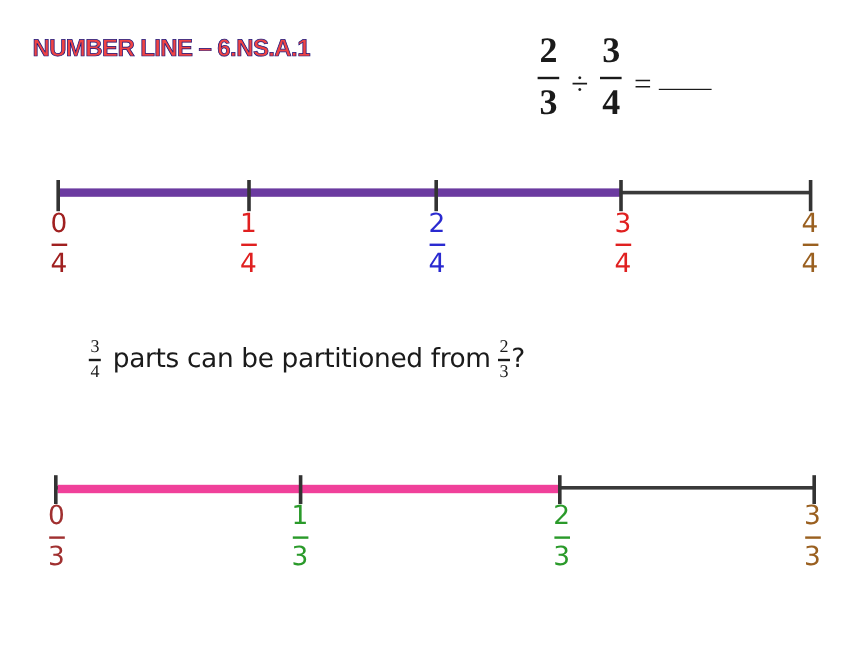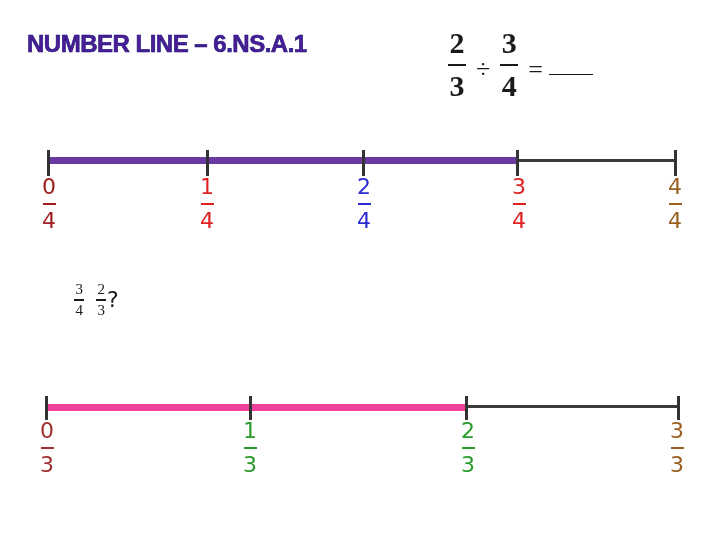--- a/index.html
+++ b/index.html
@@ -1,17 +1,17 @@
 <!DOCTYPE html>
 <html><head>
 <meta charset="utf-8">
 <style>
   html, body { margin:0; padding:0; }
   body { width:720px; height:540px; background:#ffffff; position:relative; overflow:hidden; font-family:"Liberation Sans", sans-serif; }
-  .title { position:absolute; left:27px; top:30px; font-family:"Liberation Sans", sans-serif; font-weight:bold; font-size:24px; color:#4c1d95; letter-spacing:-0.5px; -webkit-text-stroke:0.6px #10107a; white-space:nowrap; }
+  .title { position:absolute; left:27px; top:30px; font-family:"Liberation Sans", sans-serif; font-weight:bold; font-size:20px; color:#ef4444; letter-spacing:-0.5px; -webkit-text-stroke:0.6px #10107a; white-space:nowrap; }
   .equation { position:absolute; left:448px; top:28px; height:72px; display:flex; align-items:center; font-family:"Liberation Serif", serif; }
   .frac { display:inline-flex; flex-direction:column; align-items:center; line-height:1; }
   .frac .num, .frac .den { display:block; }
   .frac .bar { display:block; height:1.5px; background:currentColor; margin:4px 0 3px; }
   .eq-frac { font-weight:bold; font-size:30px; color:#1a1a1a; }
   .eq-frac .bar { width:18px; height:2px; margin:6px 0 5px; }
   .eq-op { font-size:26px; margin:0 10px; color:#1a1a1a; position:relative; top:6px; }
   .eq-blank { display:inline-block; width:44px; border-bottom:1.5px solid #1a1a1a; position:relative; top:10px; margin-left:6px; }
   .axis { position:absolute; height:3px; background:#3a3a3a; }
   .highlight { position:absolute; height:7px; }
@@ -78,20 +78,21 @@
     <span class="den">4</span>
   </div>
 </div>
 
 <div class="question">
   <span class="frac q-frac">
     <span class="num">3</span>
     <span class="bar"></span>
     <span class="den">4</span>
   </span>
+  <span style="margin-left:4px">parts can be partitioned from</span>
   <span class="frac q-frac" style="margin-right:1px">
     <span class="num">2</span>
     <span class="bar"></span>
     <span class="den">3</span>
   </span>
   <span>?</span>
 </div>
 
 <div>
   <div class="axis" style="left:46px; top:405px; width:633px;"></div>

